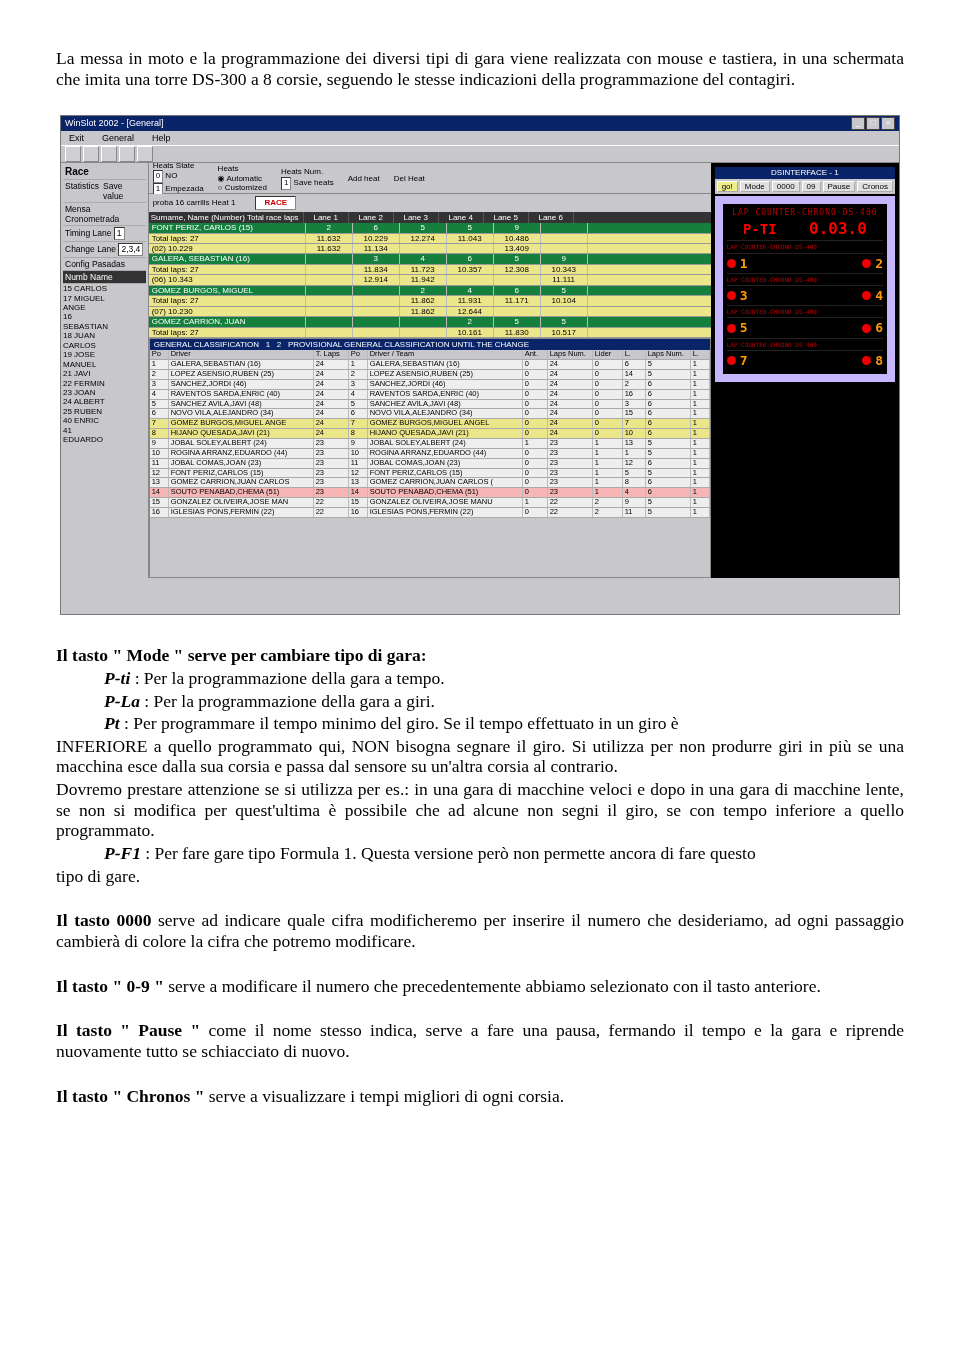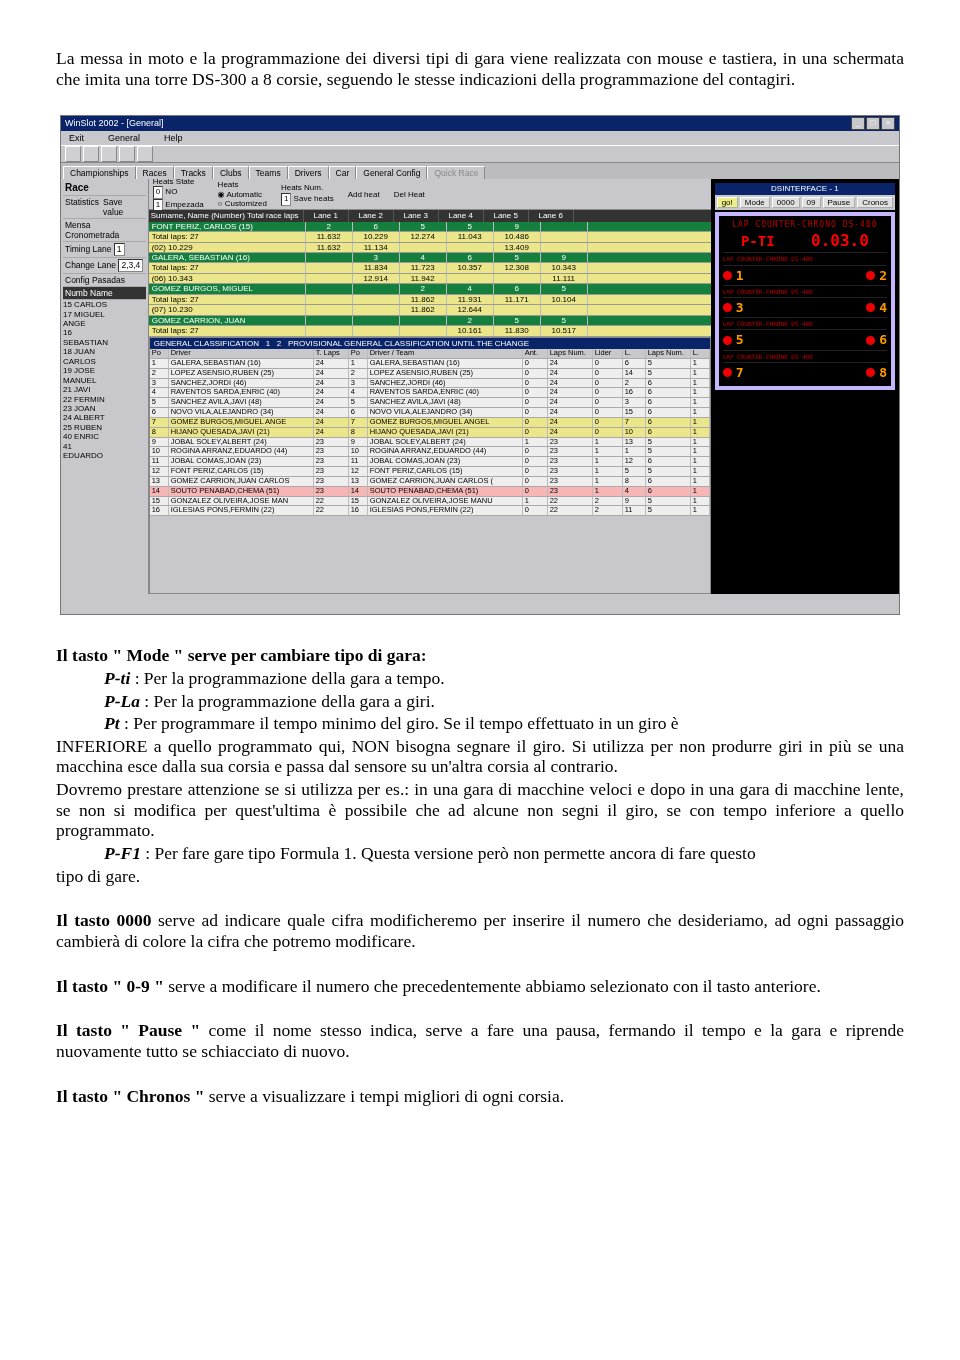--- a/index.html
+++ b/index.html
@@ -36,21 +36,21 @@
     background: #0a246a;
     color: #fff;
     height: 15px;
     display: flex;
     align-items: center;
     padding: 0 4px;
     font-size: 9px;
   }
   .titlebar .win-btns { margin-left: auto; display: flex; gap: 1px; }
   .win-btn { width: 12px; height: 11px; background: #c8c8cc; border: 1px solid #444; font-size:8px; text-align:center; line-height:9px;}
-  .menubar { background: #c8c8cc; height: 14px; display: flex; gap: 24px; padding: 0 8px; font-size: 9px; align-items:center;}
+  .menubar { background: #c8c8cc; height: 14px; display: flex; gap: 18px; padding: 0 8px; font-size: 9px; align-items:center;}
   .toolbar-row { background: #c8c8cc; border-top:1px solid #fff; border-bottom:1px solid #888; height:16px; display:flex; align-items:center; gap:2px; padding:0 4px;}
   .tb-btn { width:14px; height:14px; background:#d0d0d4; border:1px solid #888; border-top-color:#fff; border-left-color:#fff;}
   .tabrow { background:#bcbcbf; height:16px; display:flex; align-items:flex-end; padding:0 2px; gap:0; font-size:8.5px;}
   .tab { background:#c8c8cc; padding:1px 6px; border:1px solid #888; border-bottom:none; border-top-color:#fff; border-left-color:#fff;}
   .main-body { display:flex; height: calc(100% - 15px - 14px - 16px - 16px - 22px);}
   .sidebar { width:110px; background:#c8c8cc; border-right:1px solid #888; padding:2px; font-size:8.5px;}
   .side-item { padding:1px 2px; border-bottom:1px solid #aaa;}
   .side-item.bold { font-weight:bold; font-size:10px;}
   .center { flex:1; display:flex; flex-direction:column;}
   .panel-top { background:#c8c8cc; padding:2px 4px; border-bottom:1px solid #888; font-size:8px; display:flex; gap:14px; align-items:center; height:26px;}
@@ -66,21 +66,21 @@
   .class-panel { flex:1; background:#c8c8cc; border:1px solid #888; font-size:7.5px; overflow:hidden;}
   .class-hdr { background:#0a246a; color:#fff; padding:1px 4px; font-size:8px;}
   .class-row { display:flex; border-bottom:1px solid #aaa; background:#eee;}
   .class-row.hl { background:#ece68a;}
   .class-row.hl2 { background:#f7b5b5;}
   .class-row div { padding:0 2px; border-right:1px solid #bbb; overflow:hidden; white-space:nowrap;}
   .dspanel { width:240px; background:#000; padding:4px; box-sizing:border-box;}
   .ds-title { background:#0a246a; color:#fff; text-align:center; font-size:8px; padding:1px;}
   .ds-btns { background:#c8c8cc; display:flex; gap:2px; padding:2px; font-size:8px;}
   .ds-btn { background:#e0e0e0; border:1px outset #fff; padding:0 4px;}
-  .ds-tower { background:#000; border:4px solid #c4b5fd; padding:4px; margin-top:2px;}
+  .ds-tower { background:#000; border:8px solid #c4b5fd; padding:4px; margin-top:2px;}
   .ds-header { color:#b00; font-family:monospace; font-size:8px; text-align:center; letter-spacing:1px;}
   .ds-main { display:flex; justify-content:space-around; align-items:center; padding:2px 0;}
   .ds-pti { color:#f00; font-family:monospace; font-size:14px; font-weight:bold;}
   .ds-time { color:#f00; font-family:monospace; font-size:16px; font-weight:bold;}
   .ds-lanes { }
   .ds-lane-row { display:flex; justify-content:space-between; border-top:1px solid #222; padding:2px 0;}
   .ds-lane-small { color:#b00; font-family:monospace; font-size:6px;}
   .ds-lane-led { display:flex; align-items:center; gap:4px;}
   .led { width:9px; height:9px; border-radius:50%; }
   .led.r { background:#e00;}
@@ -112,31 +112,20 @@
     <span>General</span>
     <span>Help</span>
   </div>
   <div class="toolbar-row">
     <div class="tb-btn"></div>
     <div class="tb-btn"></div>
     <div class="tb-btn"></div>
     <div class="tb-btn"></div>
     <div class="tb-btn"></div>
   </div>
-  <div class="tabrow">
-    <div class="tab">Championships</div>
-    <div class="tab">Races</div>
-    <div class="tab">Tracks</div>
-    <div class="tab">Clubs</div>
-    <div class="tab">Teams</div>
-    <div class="tab">Drivers</div>
-    <div class="tab">Car</div>
-    <div class="tab">General Config</div>
-    <div class="tab" style="color:#888">Quick Race</div>
-  </div>
 
   <div class="main-body">
     <div class="sidebar">
       <div class="side-item bold">Race</div>
       <div class="side-item" style="display:flex;gap:4px;">
         <span>Statistics</span>
         <span>Save value</span>
       </div>
       <div class="side-item">Mensa Cronometrada</div>
       <div class="side-item"><span>Timing Lane</span> <span class="inp">1</span></div>
@@ -173,20 +162,24 @@
         </div>
         <div>
           <div>Heats Num.</div>
           <span class="inp">1</span>
           <span>Save heats</span>
         </div>
         <div>Add heat</div>
         <div>Del Heat</div>
       </div>
 
+      <div style="background:#c8c8cc;padding:2px 4px;display:flex;align-items:center;gap:20px;font-size:8px;">
+        <span>proba 16 carrills Heat 1</span>
+        <span class="race-label">RACE</span>
+      </div>
 
       <div class="grid-h">
         <div class="c-name">Surname, Name (Number)
 Total race laps</div>
         <div class="c-l">Lane 1</div>
         <div class="c-l">Lane 2</div>
         <div class="c-l">Lane 3</div>
         <div class="c-l">Lane 4</div>
         <div class="c-l">Lane 5</div>
         <div class="c-l">Lane 6</div>

